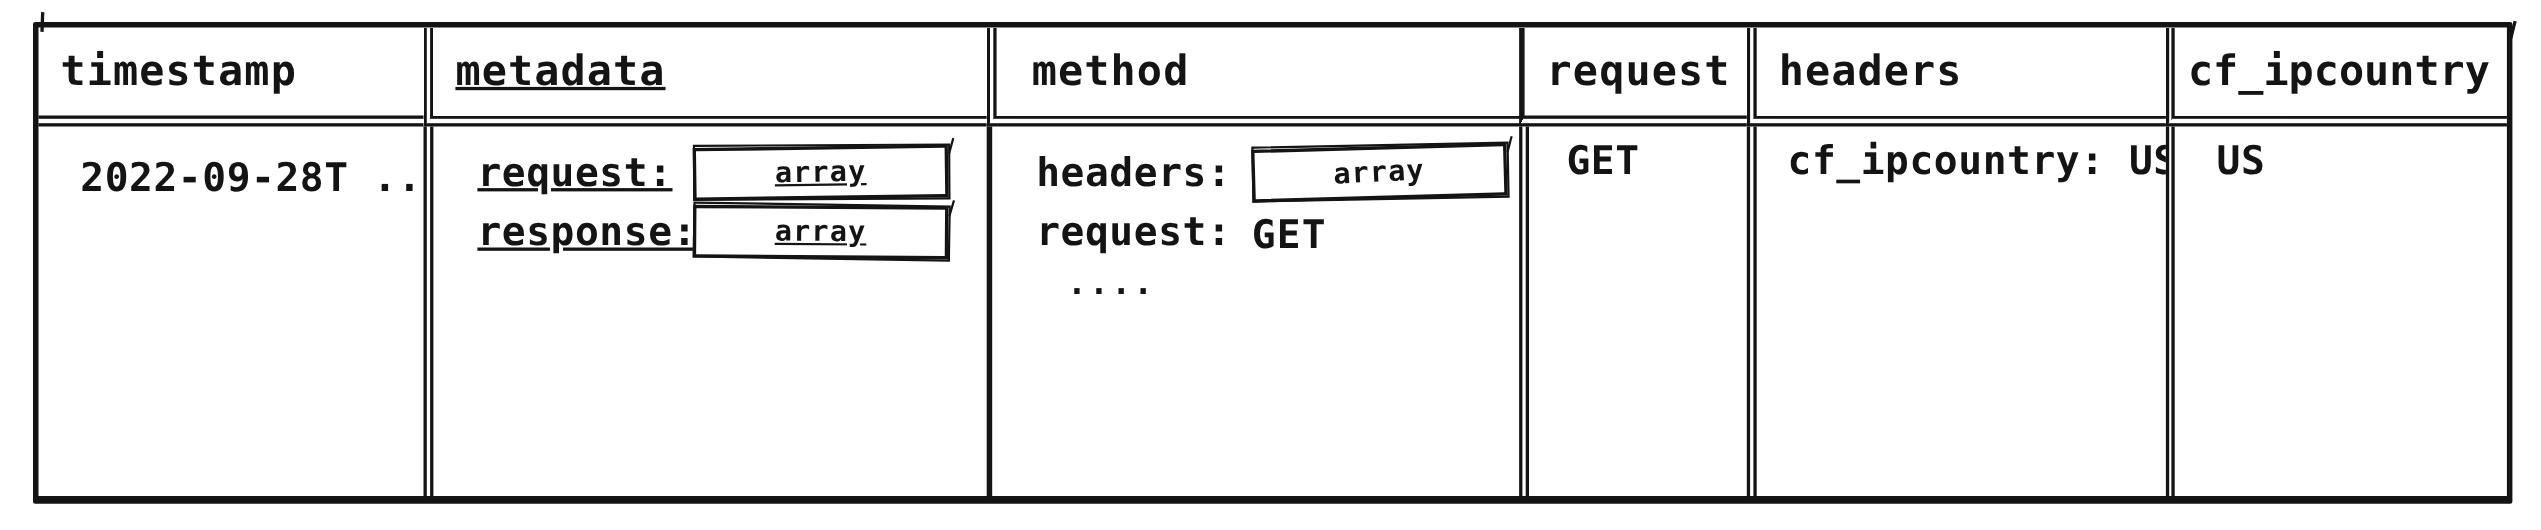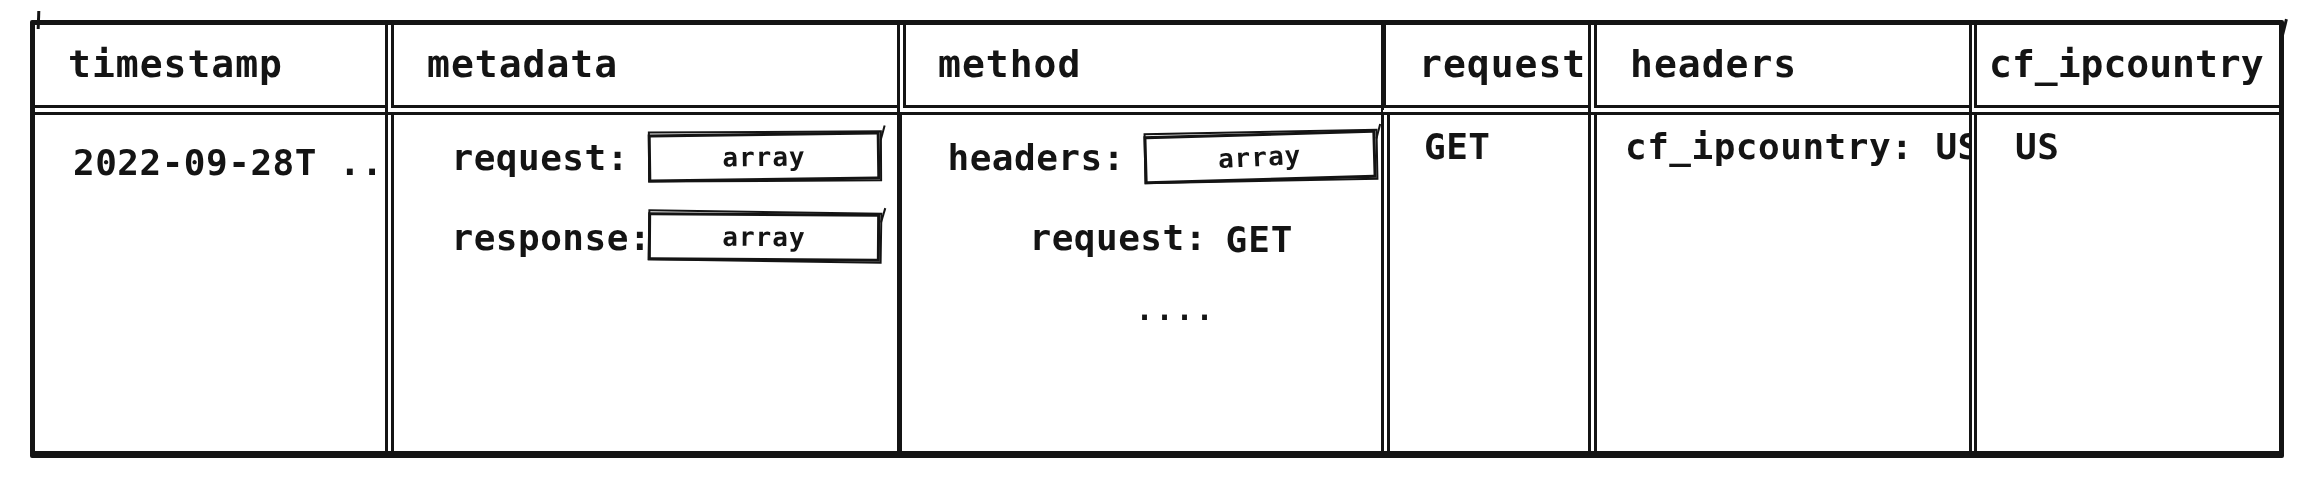--- a/index.html
+++ b/index.html
@@ -43,32 +43,32 @@
     position: absolute; right: -7px; top: -6px;
     width: 3px; height: 16px; background: #141414;
     transform: rotate(14deg);
   }
   .hcell {
     box-sizing: border-box;
     border-bottom: 10px double #141414;
     font-size: 38px;
     font-weight: bold;
     line-height: 78px;
-    padding-left: 33px;
+    padding-left: 20px;
     white-space: nowrap;
     overflow: hidden;
     letter-spacing: 1px;
   }
   .bcell {
     box-sizing: border-box;
     position: relative;
     overflow: hidden;
   }
   
-  .b-meta    { border-left: 9px double #141414; }
+  .b-meta    { border-left: 9px double #141414; text-decoration: underline; }
   .b-request { border-left: 5px solid  #141414; }
   .b-method  { border-left: 9px double #141414; }
   .b-headers { border-left: 9px double #141414; }
   .b-cfip    { border-left: 8px double #141414; }
 
   .hcell.h-method { padding-left: 32px; }
   .hcell.h-cfip   { padding-left: 12px; letter-spacing: 0; }
 
   .cell-text {
     font-size: 36px;
@@ -78,23 +78,21 @@
     letter-spacing: 0.5px;
   }
   .pad-timestamp { padding: 26px 0 0 38px; }
   .pad-single    { padding: 10px 0 0 34px; }
   .pad-headers   { padding: 10px 0 0 28px; }
   .pad-cfip      { padding: 10px 0 0 38px; }
 
   .kv-stack {
     display: flex;
     flex-direction: column;
-    gap: 26px;
     padding: 15px 0 0 40px;
-    align-items: center;
   }
   .kv-line {
     display: flex;
     align-items: center;
     height: 54px;
   }
   .kv-label {
     display: inline-block;
     width: 196px;
     font-size: 36px;

